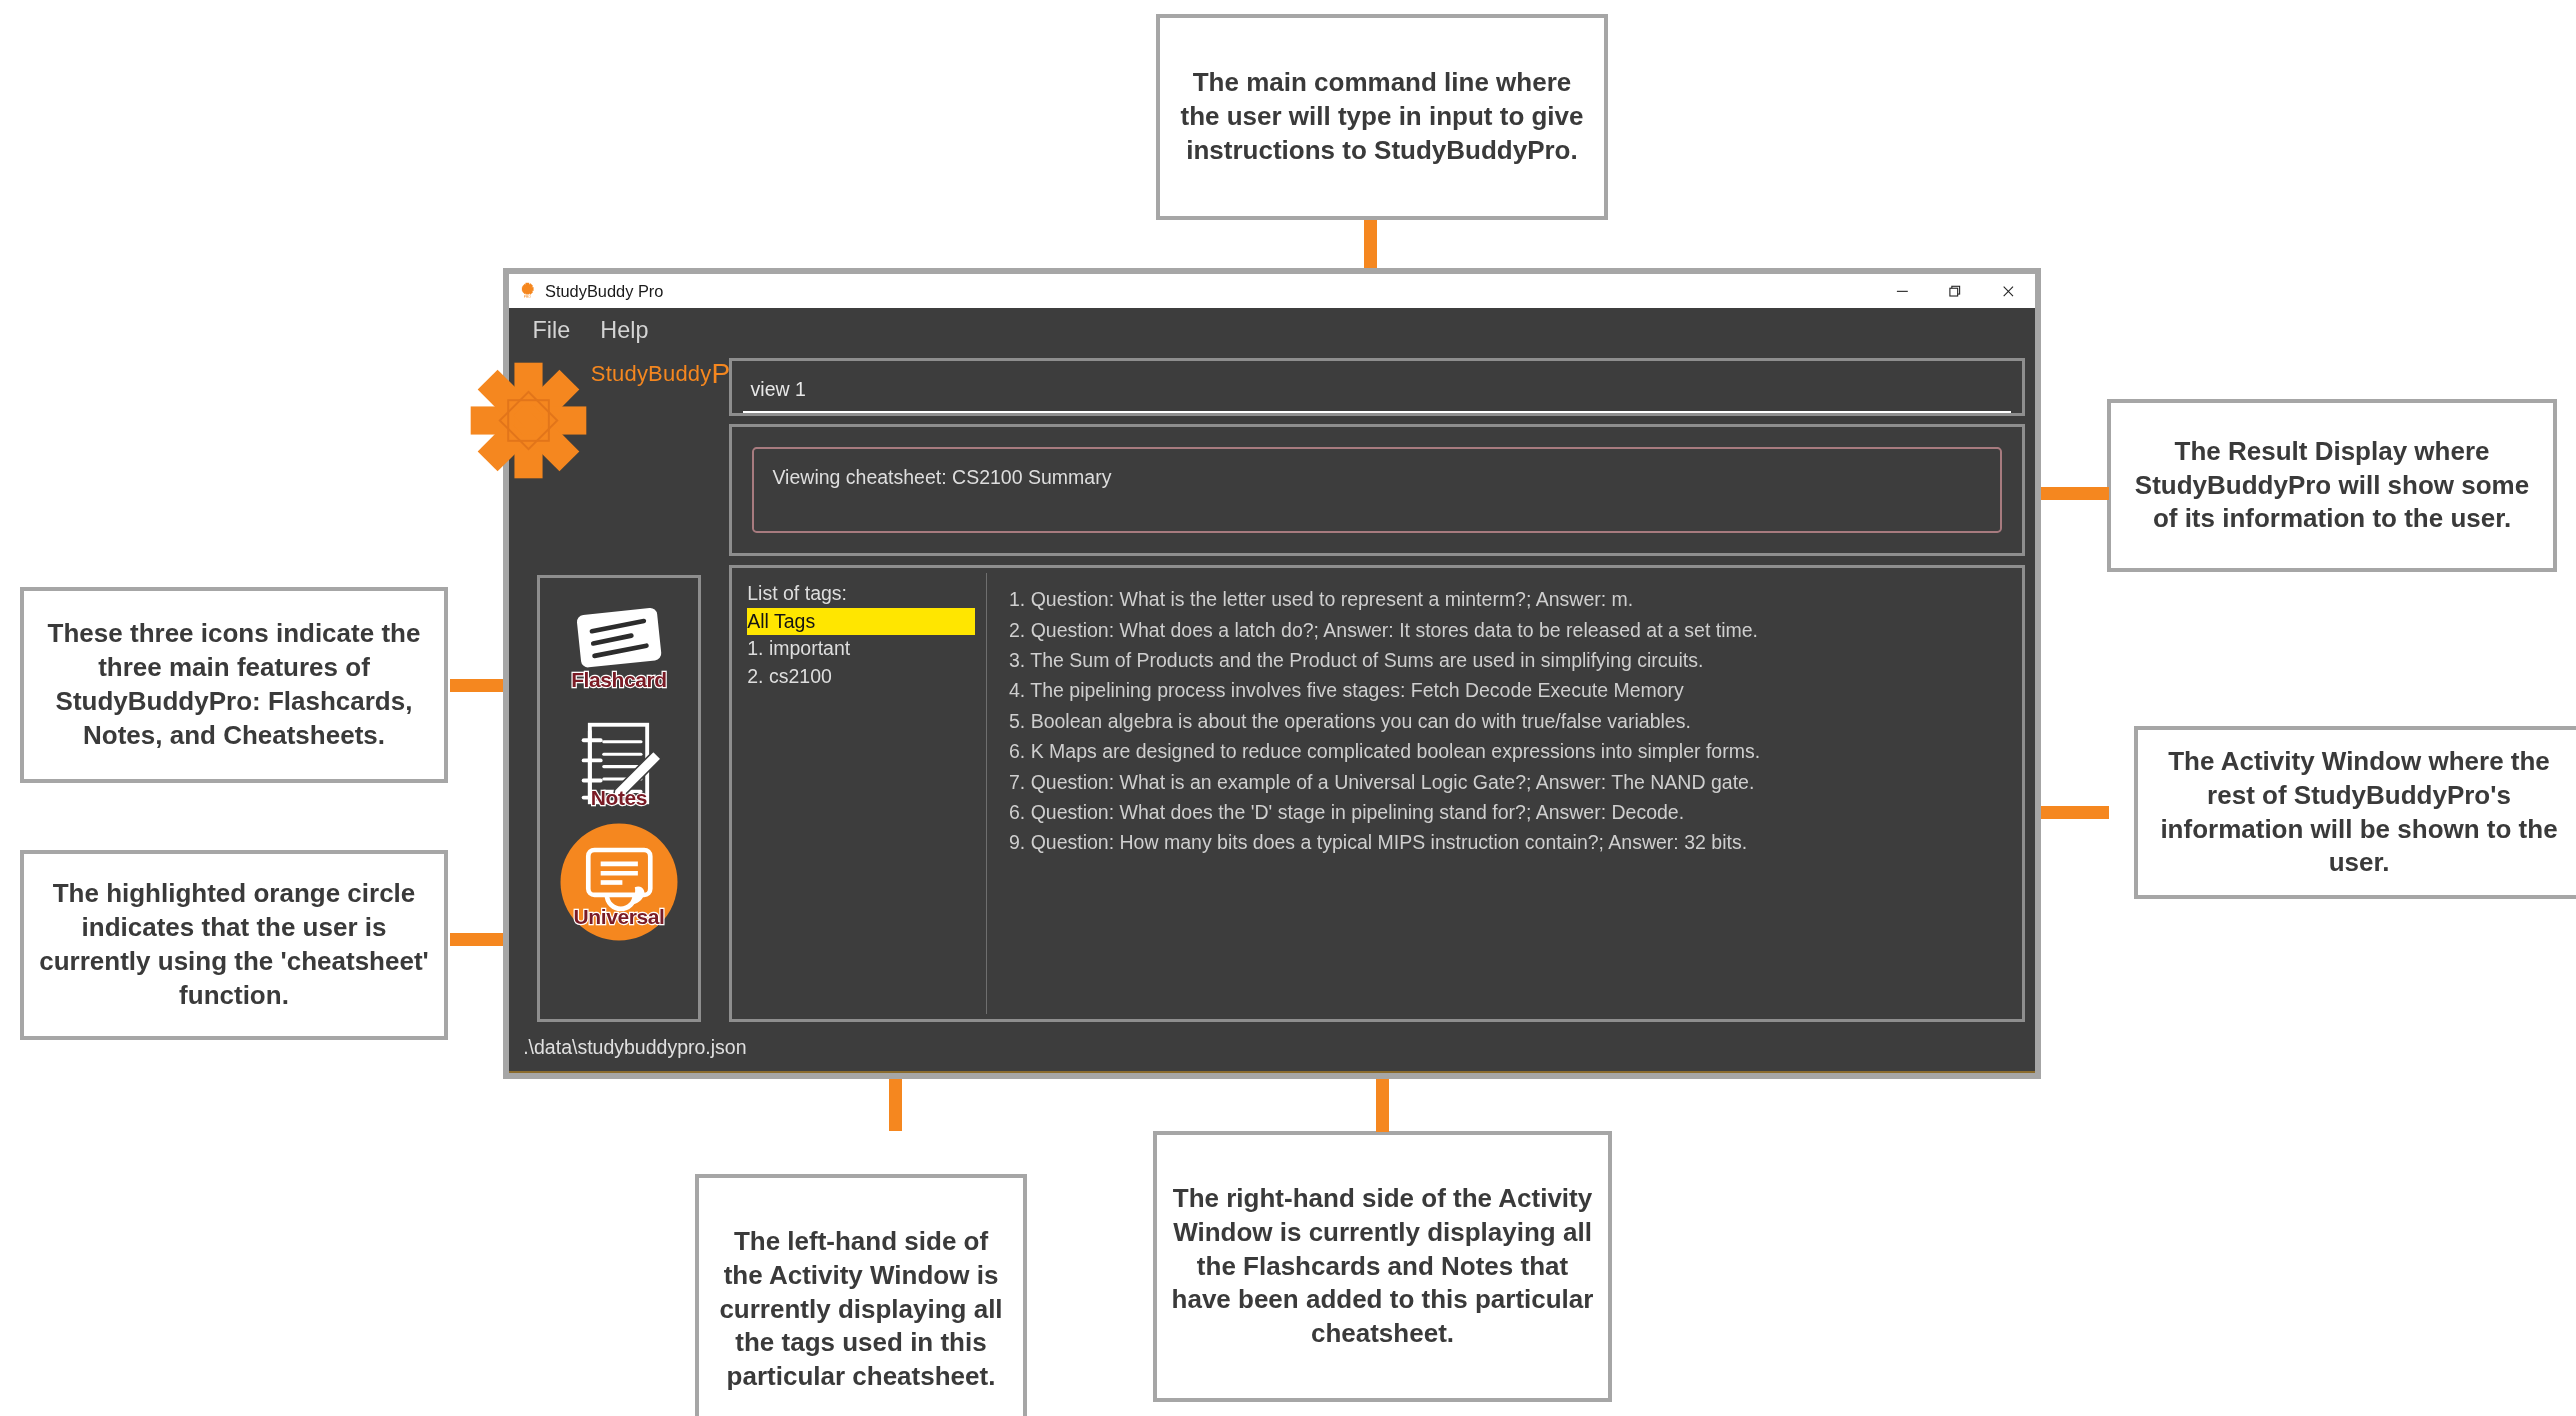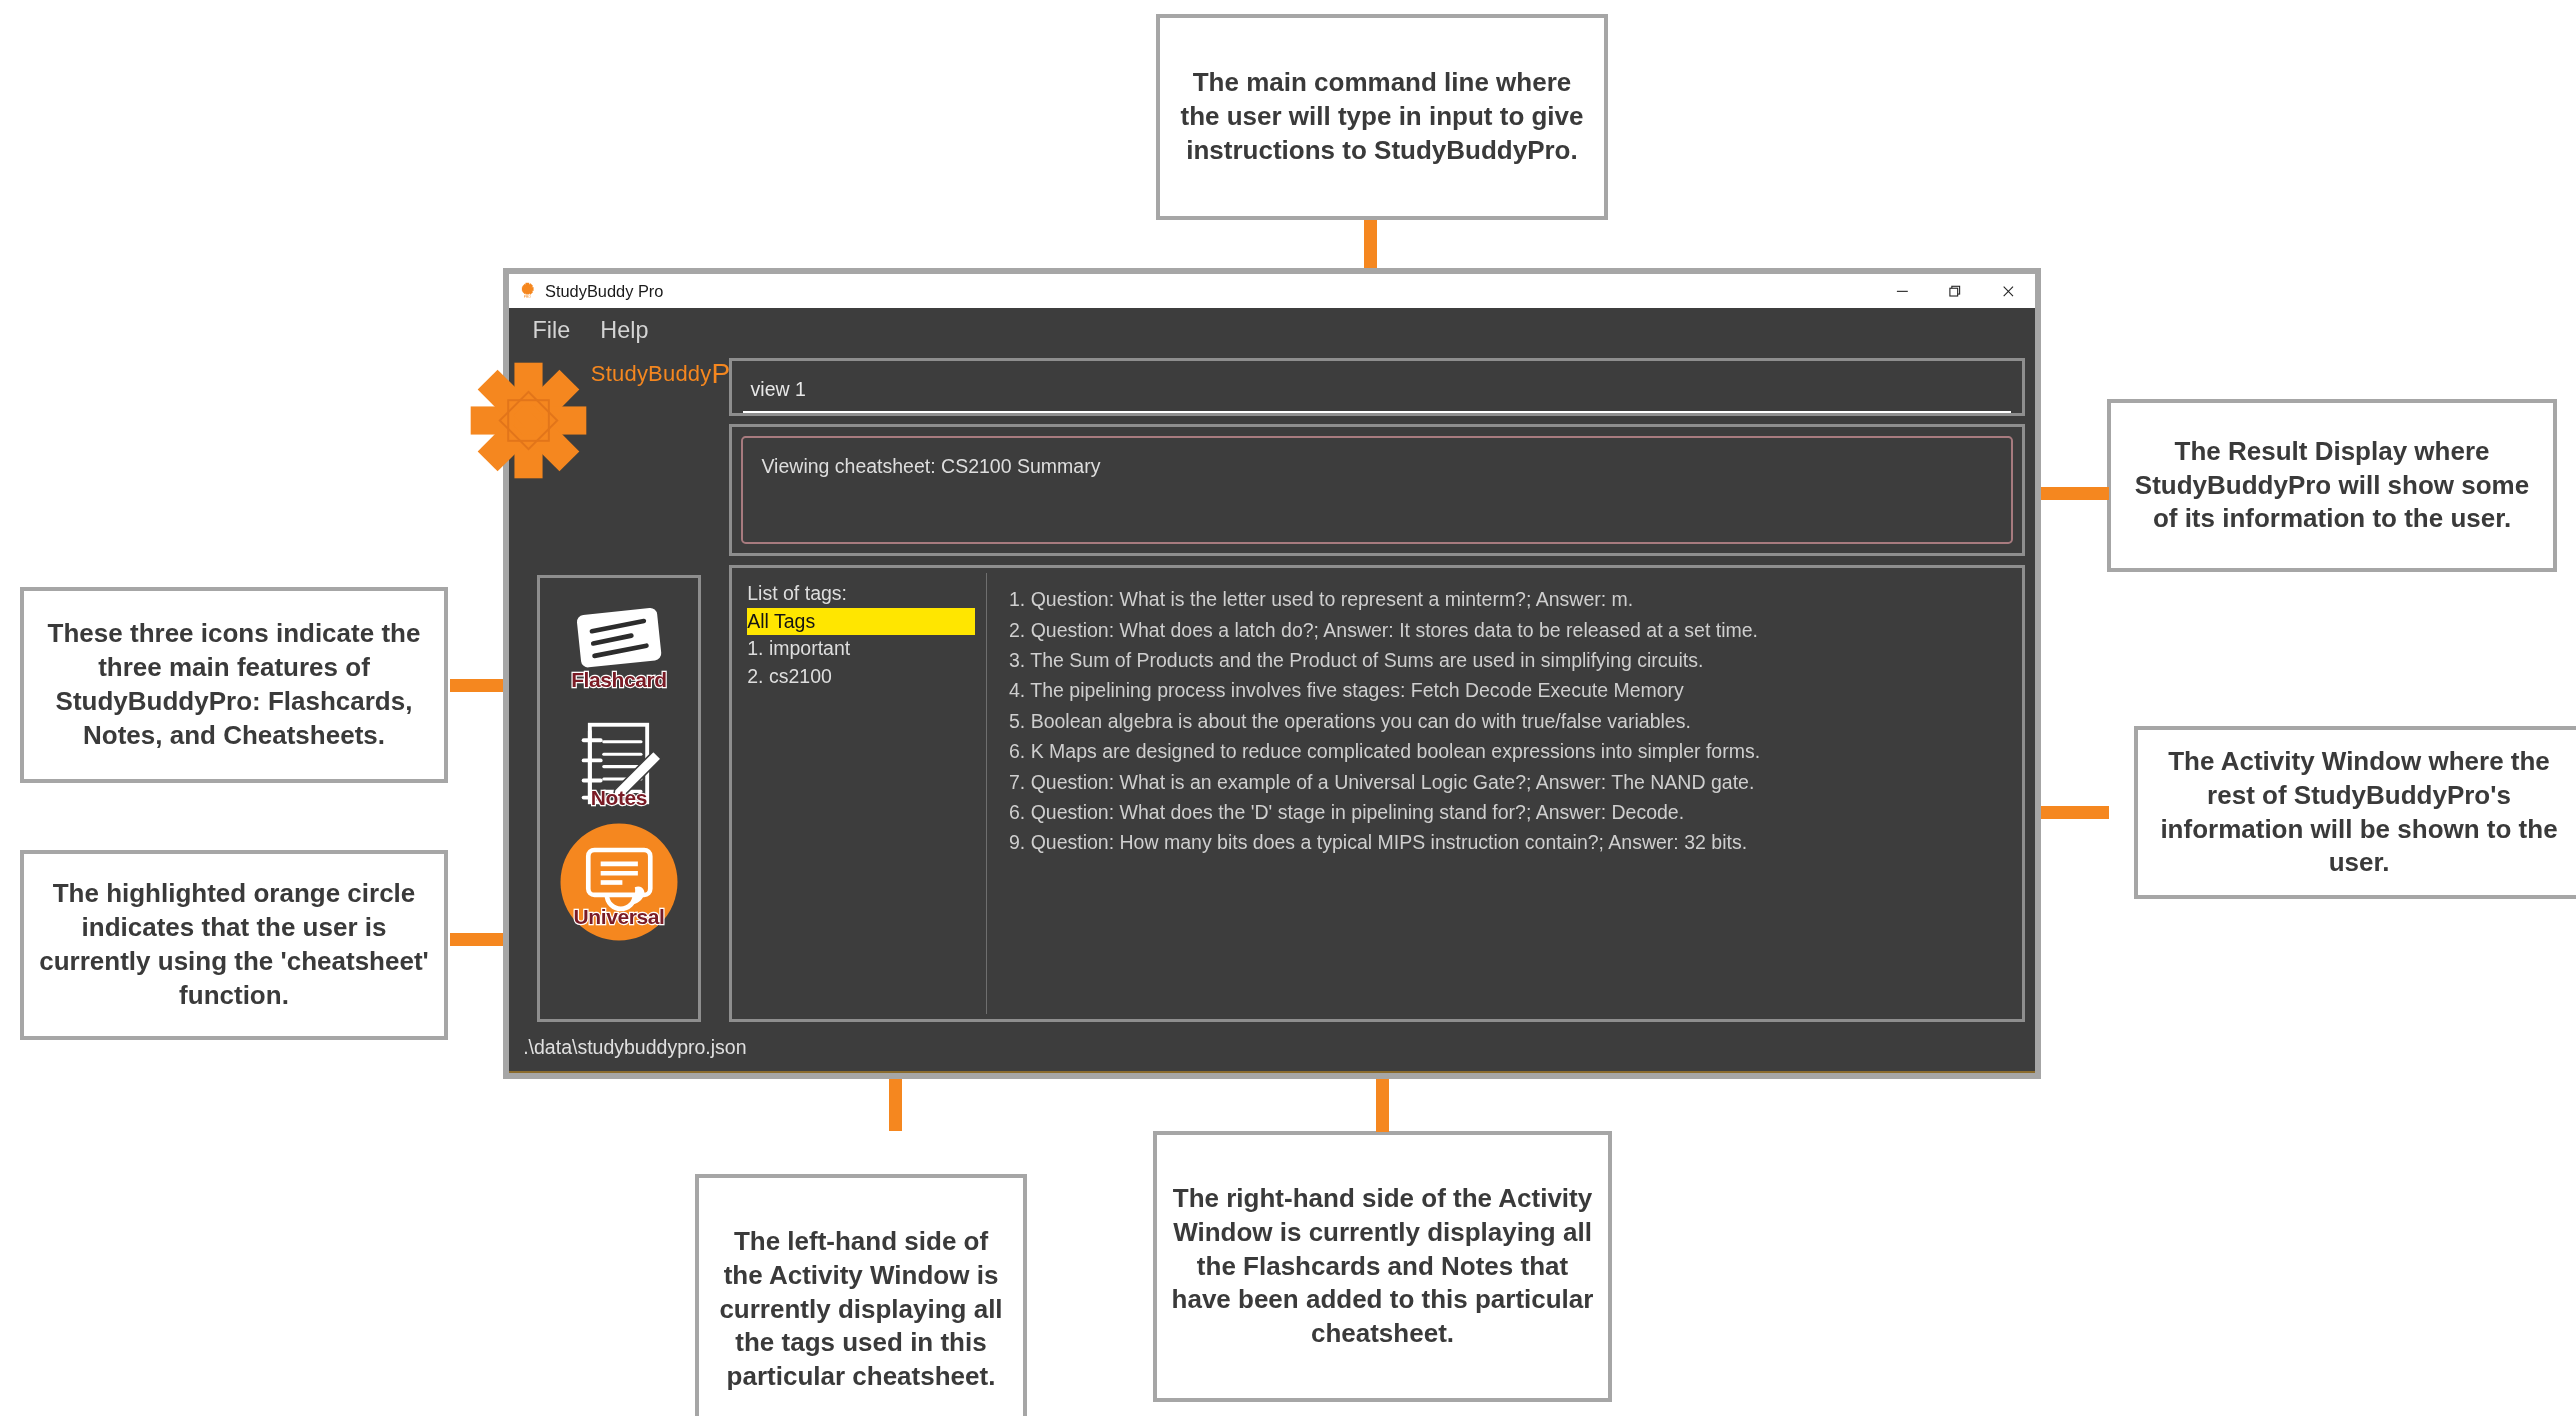--- a/index.html
+++ b/index.html
@@ -106,21 +106,21 @@
 
   
   .right-col { flex: 1 1 auto; display: flex; flex-direction: column; margin-left: 7.8px; padding-right: 1.6px; }
 
   .panel-outer { border: 3.9px solid #8e8e8e; background: #3d3d3d; }
 
   .cmd-panel { height: 58px; padding: 6.2px 11px 0 11px; display:flex; flex-direction:column; justify-content:flex-start;}
   .cmd-input-wrap { flex: 1 1 auto; display: flex; align-items: center; border-bottom: 2.3px solid #ffffff; }
   .cmd-text { color: #e8e8e8; font-size: 19.5px; padding-left: 7.8px; }
 
-  .result-panel { margin-top: 7.8px; height: 132px; padding: 9px; }
+  .result-panel { margin-top: 7.8px; height: 132px; padding: 20px; }
   .result-inner {
     width: 100%; height: 100%;
     border: 2.3px solid #a87b7f; border-radius: 4.7px;
     padding: 17px 18.7px;
   }
   .result-text { color: #dedede; font-size: 19.5px; }
 
   .activity-panel { margin-top: 9.3px; flex: 1 1 auto; display: flex; padding: 4.7px 3.1px 4.7px 6.2px; }
   .tags-pane { width: 249px; flex: 0 0 249px; padding: 9.3px 11px 0 9.3px; border-right: 1.6px solid #6f6f6f; }
   .tags-title { color: #dedede; font-size: 19.5px; margin-bottom: 2.3px; }

